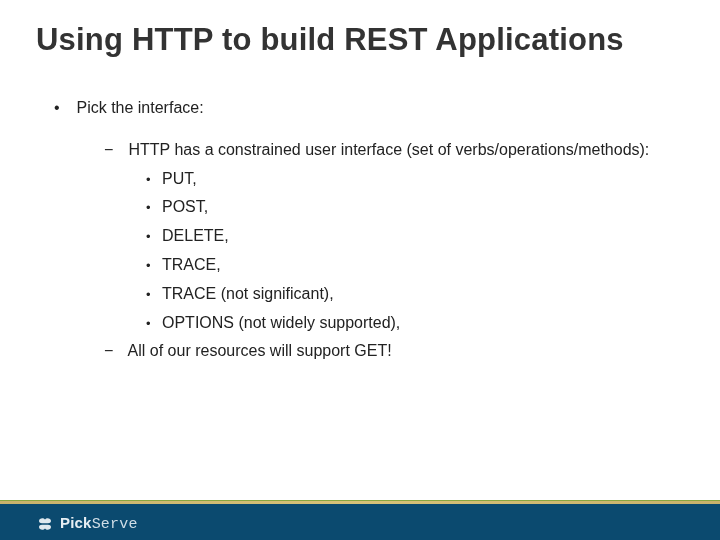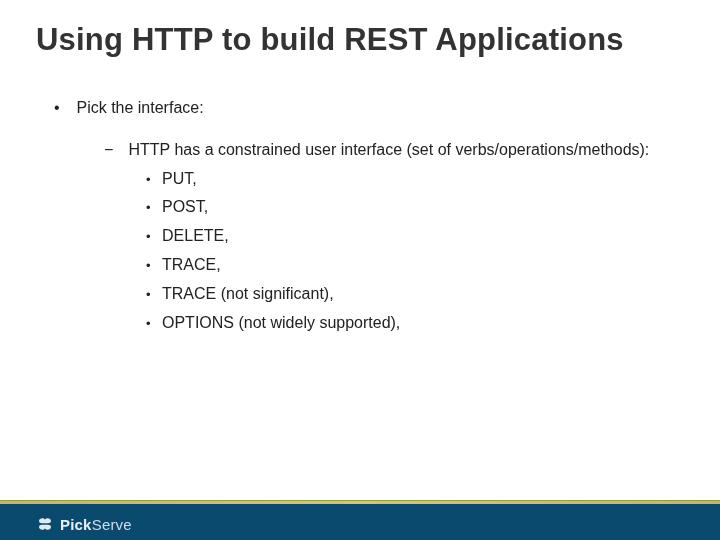--- a/index.html
+++ b/index.html
@@ -91,21 +91,21 @@
   .logo-icon {
     width: 18px;
     height: 18px;
   }
   .logo-text {
     font-size: 15px;
     font-weight: bold;
     color: #e6eef3;
     letter-spacing: 0.2px;
   }
-  .logo-text .light { font-weight: normal; color: #cfdde6; }
+  .logo-text .light { font-weight: normal; color: #cfdde6; font-family: Liberation Mono, monospace; }
 </style>
 </head>
 <body>
 
 <div class="slide">
   <h1 class="title">Using HTTP to build REST Applications</h1>
 
   <div class="content">
     <ul class="lvl1">
       <li>
@@ -115,20 +115,23 @@
             <span>HTTP has a constrained user interface (set of verbs/operations/methods):</span>
             <ul class="lvl3">
               <li><span>PUT,</span></li>
               <li><span>POST,</span></li>
               <li><span>DELETE,</span></li>
               <li><span>TRACE,</span></li>
               <li><span>TRACE (not significant),</span></li>
               <li><span>OPTIONS (not widely supported),</span></li>
             </ul>
           </li>
+          <li>
+            <span>All of our resources will support GET!</span>
+          </li>
         </ul>
       </li>
     </ul>
   </div>
 
   <div class="footer-stripe-thin"></div>
   <div class="footer-stripe"></div>
   <div class="footer">
     <div class="logo-wrap">
       <svg class="logo-icon" viewBox="0 0 24 24">

